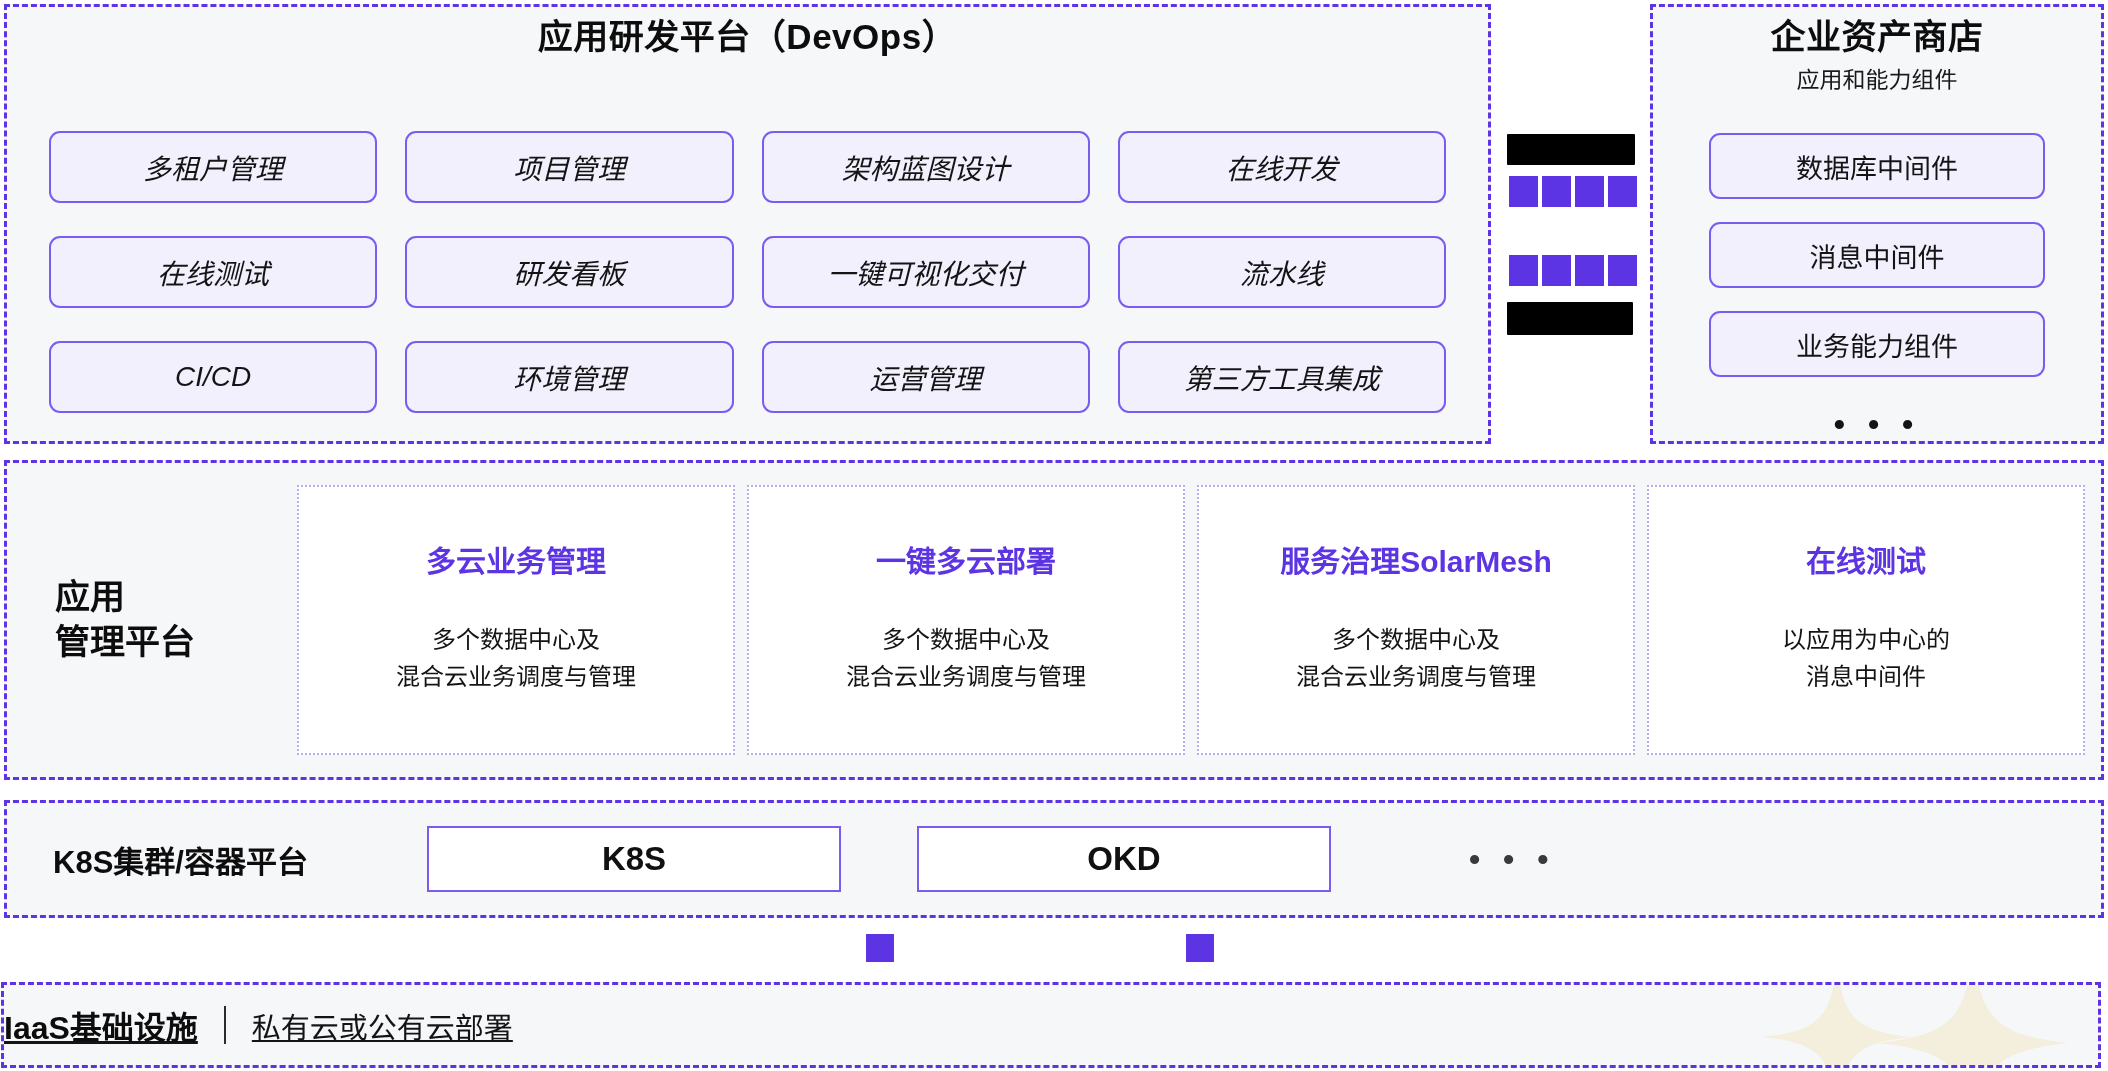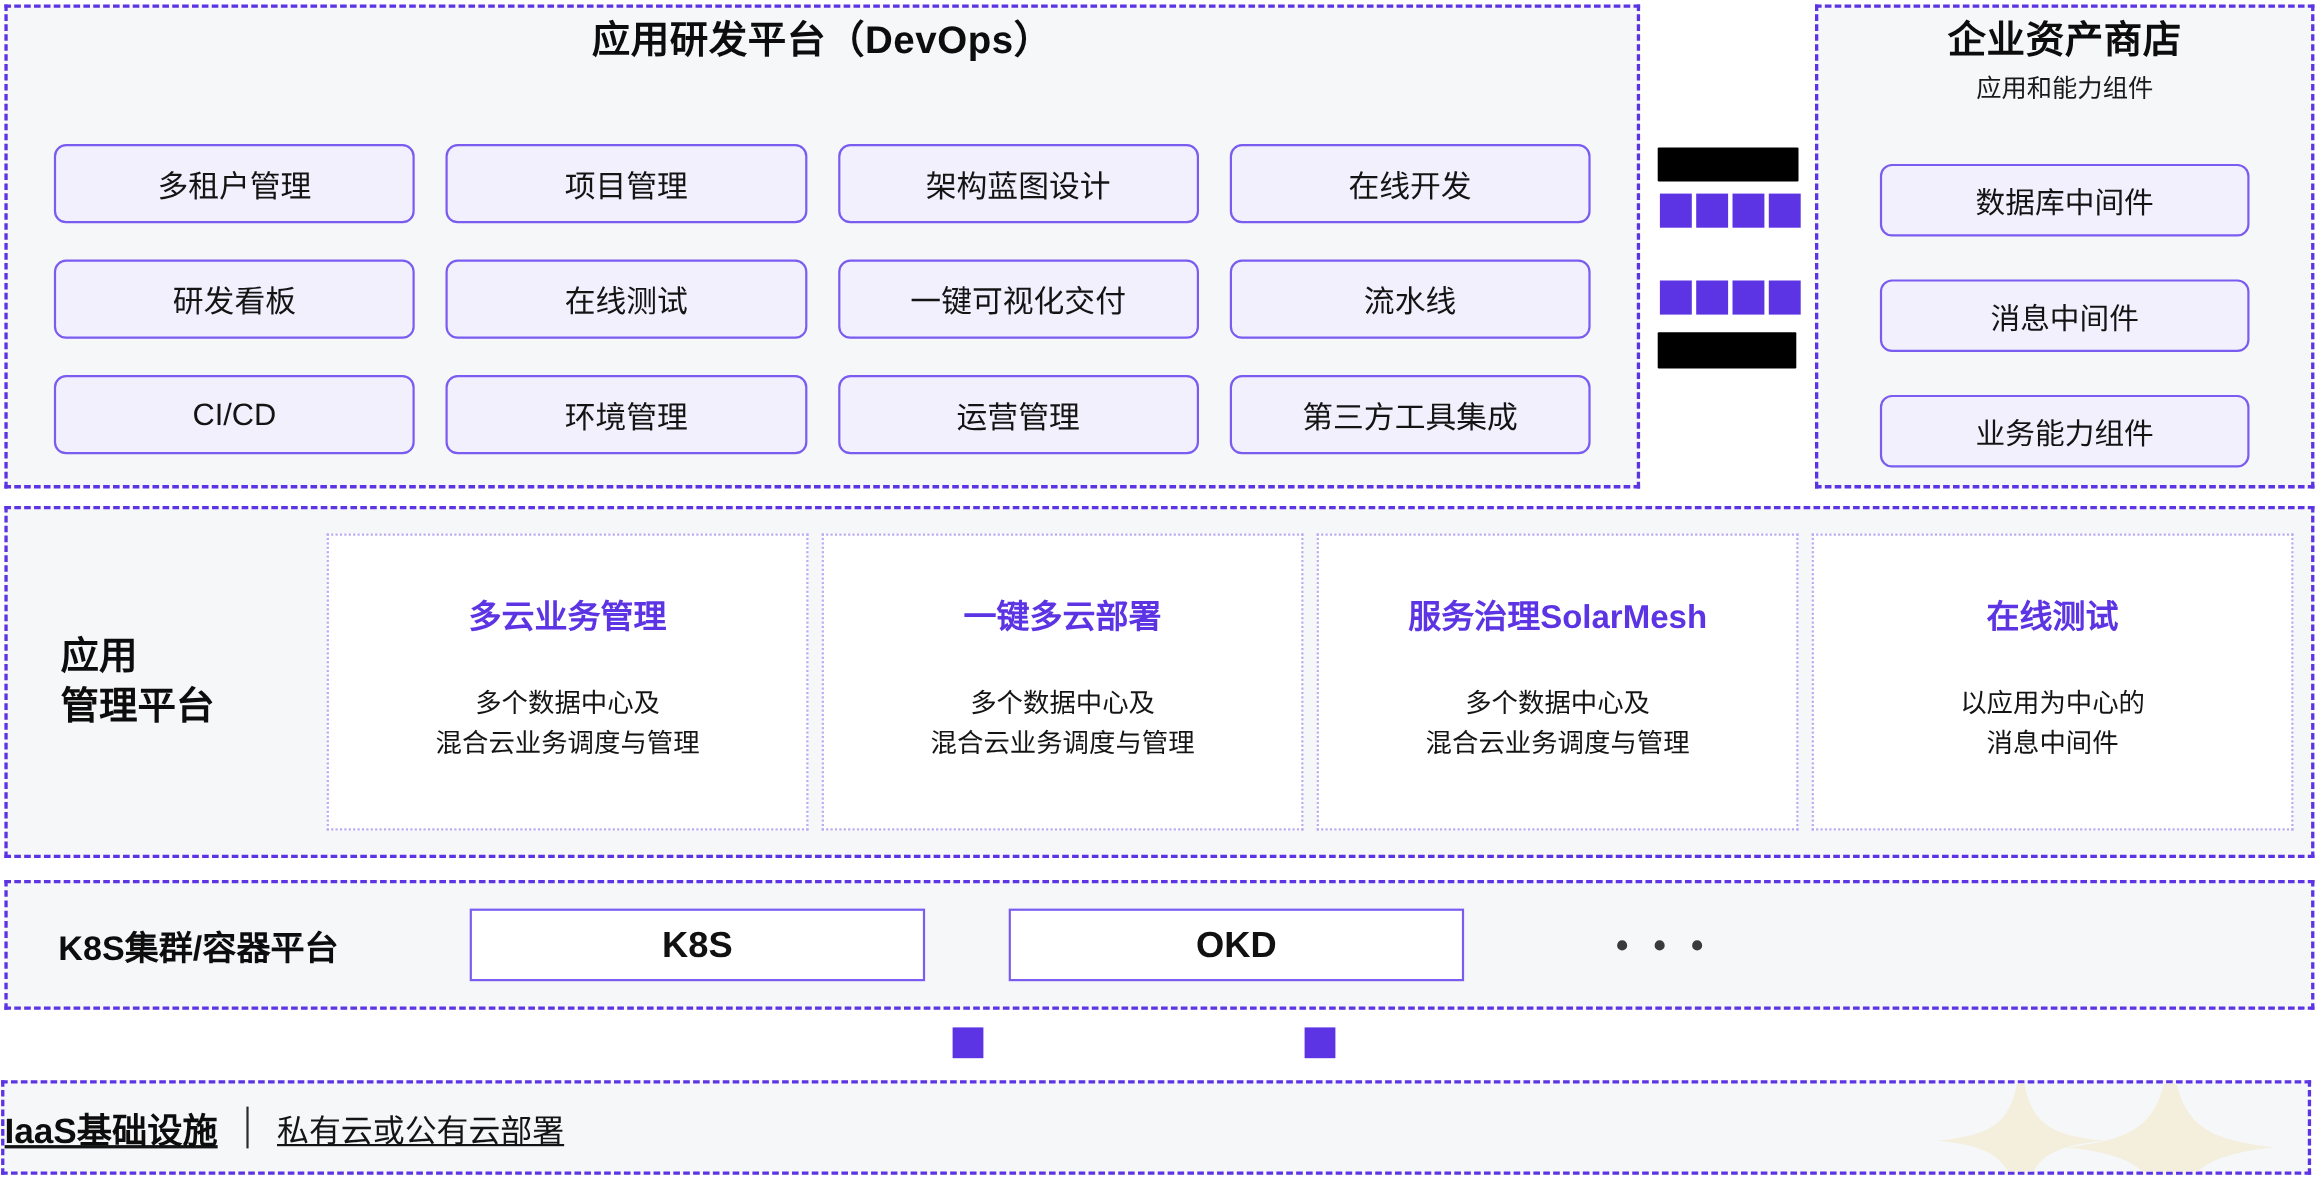--- a/index.html
+++ b/index.html
@@ -71,20 +71,21 @@
     background: #f3f0fe;
     border: 2px solid #7a5cf0;
     border-radius: 11px;
     display: flex;
     align-items: center;
     justify-content: center;
     font-size: 28px;
     color: #141414;
     box-sizing: border-box;
     white-space: nowrap;
+    font-style: italic;
   }
 
   
   #connector-col {
     position: absolute;
     left: 1499px;
     top: 4px;
     width: 143px;
     height: 440px;
     background: #ffffff;
@@ -134,21 +135,20 @@
   .store-chip {
     height: 66px;
     background: #f3f0fe;
     border: 2px solid #7a5cf0;
     border-radius: 11px;
     display: flex;
     align-items: center;
     justify-content: center;
     font-size: 27px;
     box-sizing: border-box;
-    margin-top: 16px;
   }
   .ellipsis-dots {
     text-align: center;
     font-size: 32px;
     letter-spacing: 7px;
     color: #141414;
     margin-top: 8px;
     line-height: 1;
     font-weight: 700;
   }
@@ -316,22 +316,22 @@
 <div id="stage">
 
   <section class="panel" id="devops-panel">
     <div class="panel-title">应用研发平台（DevOps）</div>
 
     <div id="devops-grid">
       <div class="chip">多租户管理</div>
       <div class="chip">项目管理</div>
       <div class="chip">架构蓝图设计</div>
       <div class="chip">在线开发</div>
+      <div class="chip">在线测试</div>
       <div class="chip">研发看板</div>
-      <div class="chip">在线测试</div>
       <div class="chip">一键可视化交付</div>
       <div class="chip">流水线</div>
       <div class="chip">CI/CD</div>
       <div class="chip">环境管理</div>
       <div class="chip">运营管理</div>
       <div class="chip">第三方工具集成</div>
     </div>
   </section>
 
   <div id="connector-col">

